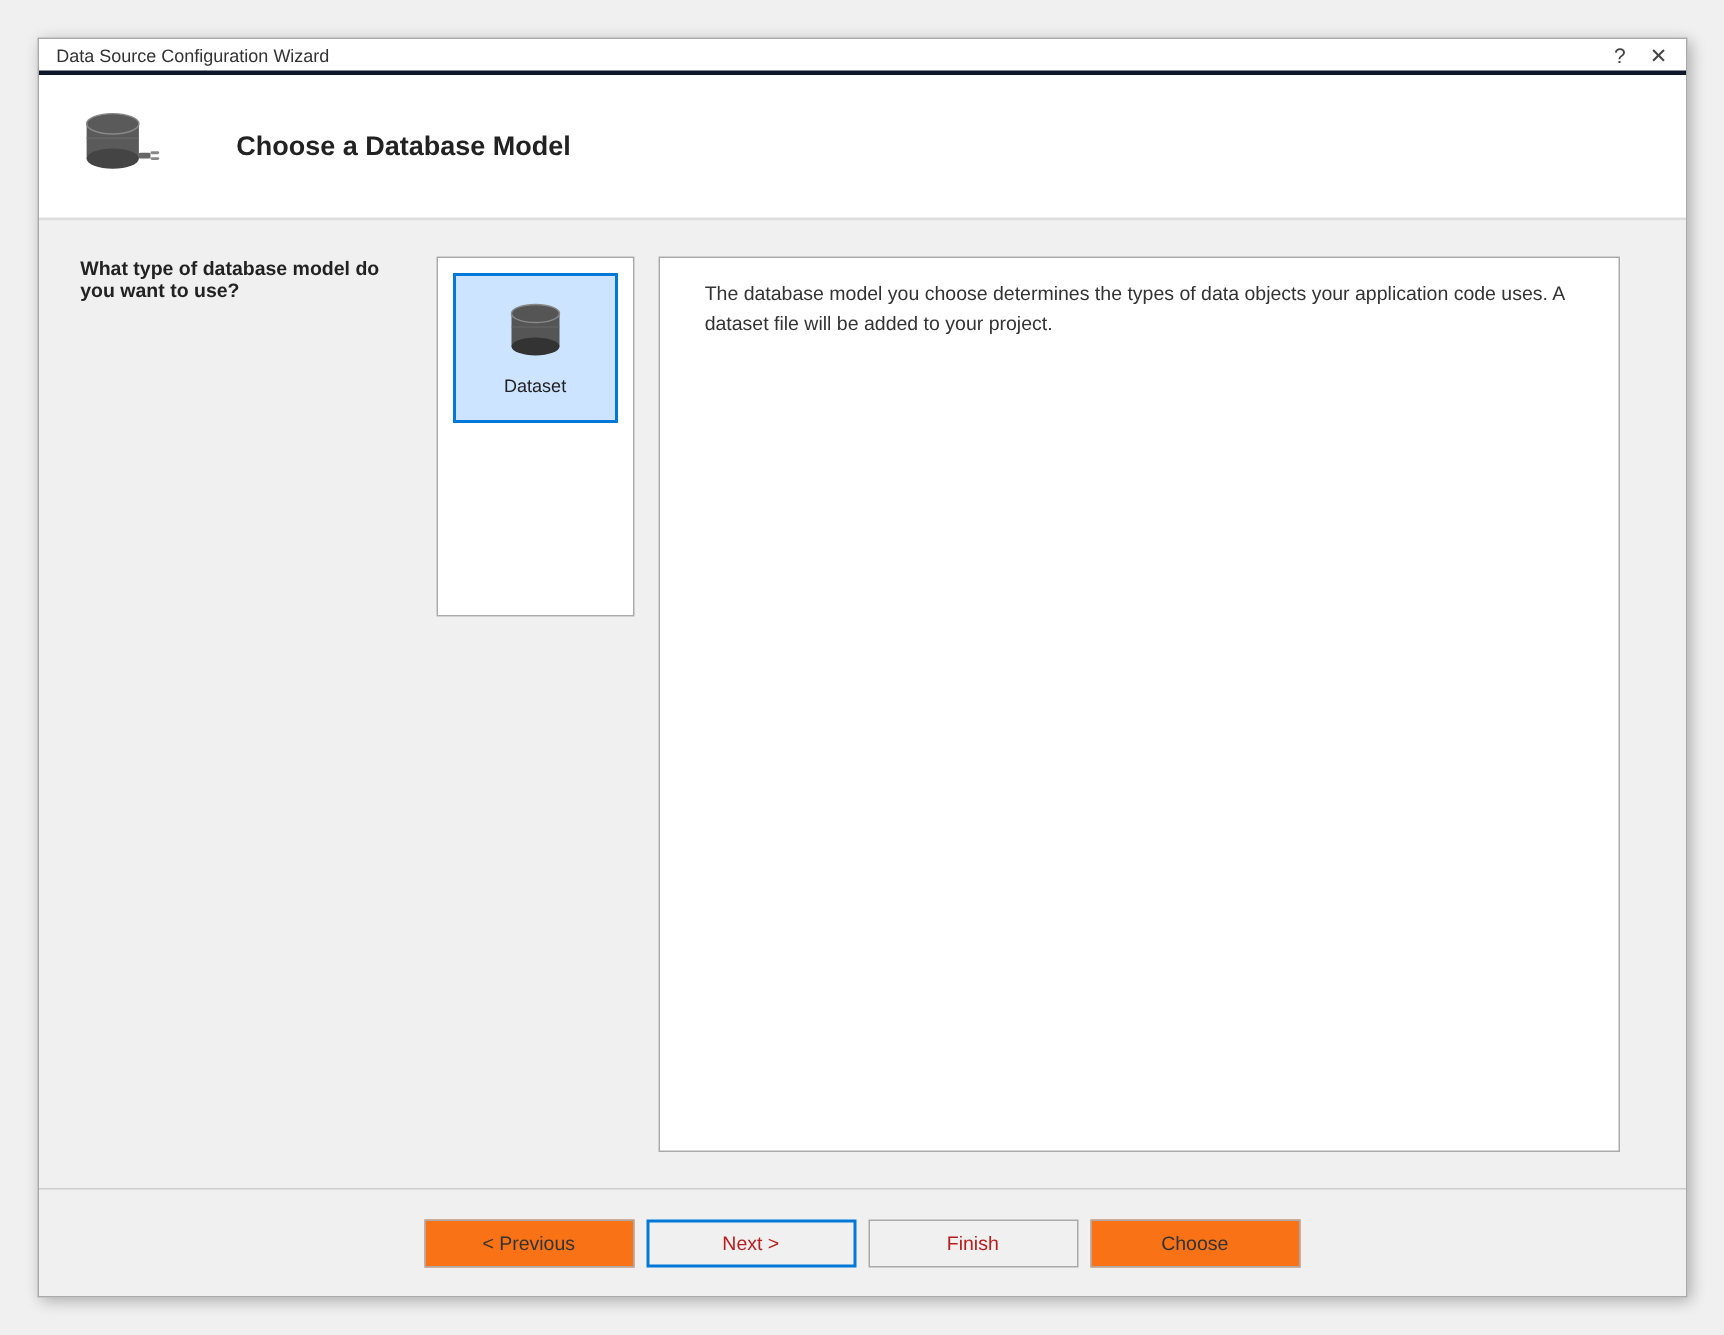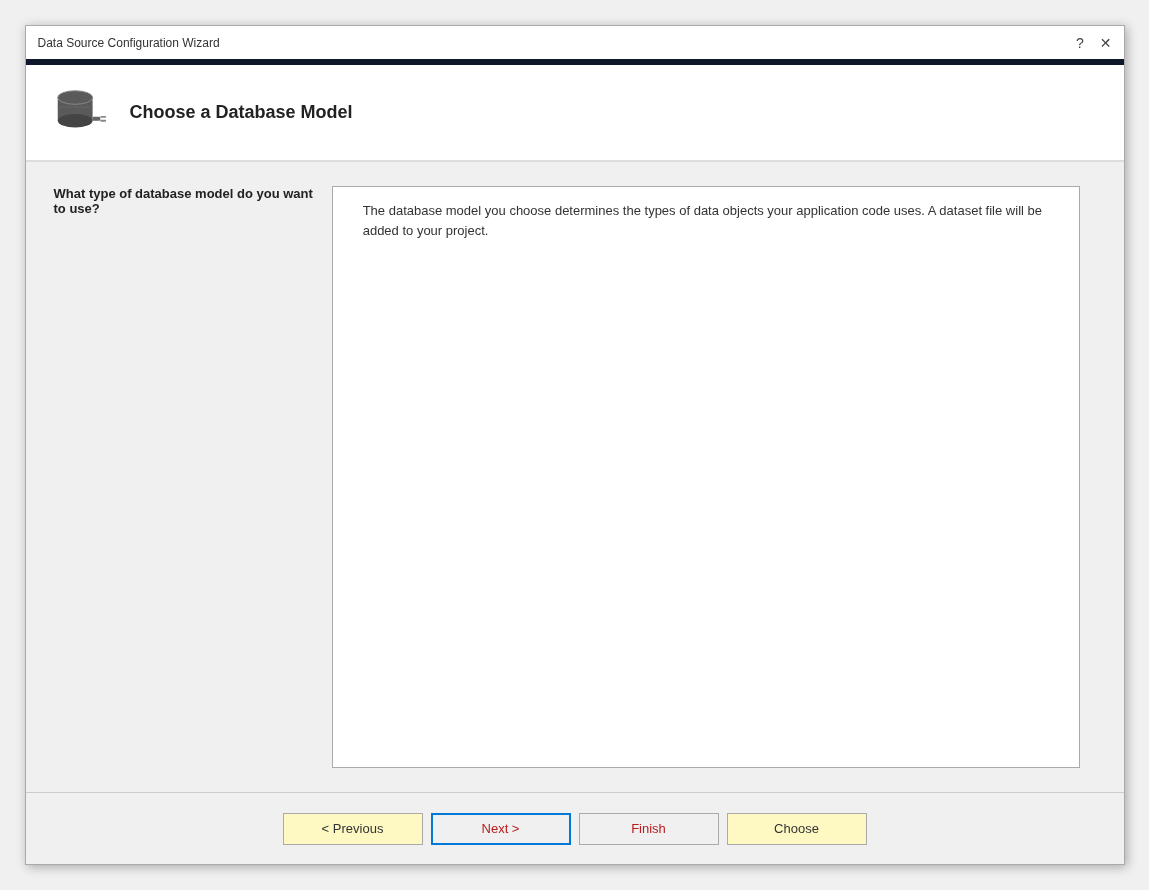--- a/index.html
+++ b/index.html
@@ -29,22 +29,22 @@
       display: flex;
       flex-direction: column;
     }
 
     .title-bar {
       background: #fff;
       padding: 8px 12px;
       display: flex;
       align-items: center;
       justify-content: space-between;
-      border-bottom: 6px solid #0f172a;
-      height: 39px;
+      border-bottom: 3px solid #0f172a;
+      height: 24px;
     }
 
     .title-bar-left {
       display: flex;
       align-items: center;
       gap: 8px;
     }
 
     .title-bar-title {
       font-size: 12px;
@@ -84,20 +84,21 @@
       height: 55px;
       display: flex;
       align-items: center;
       justify-content: center;
     }
 
     .header-title {
       font-size: 18px;
       font-weight: bold;
       color: #222;
+      margin-left: 28px;
     }
 
     .content-area {
       flex: 1;
       padding: 24px 28px;
       background: #f0f0f0;
       display: flex;
       flex-direction: row;
       gap: 16px;
     }
@@ -161,21 +162,21 @@
       align-items: center;
     }
 
     .btn {
       min-width: 140px;
       height: 32px;
       padding: 0 16px;
       font-size: 13px;
       cursor: pointer;
       border: 1px solid #aaa;
-      background: #fef9c3;
+      background: #f97316;
       color: #333;
       font-family: 'Segoe UI', Tahoma, Geneva, Verdana, sans-serif;
     }
 
     .btn-primary {
       border: 2px solid #0078d7;
       background: #f0f0f0;
       color: #b91c1c;
     }
 
@@ -223,20 +224,33 @@
     </div>
     <h2 class="header-title">Choose a Database Model</h2>
   </div>
 
   <div class="content-area">
 
     <div>
       <div class="question-label">What type of database model do you want to use?</div>
     </div>
 
+    <div class="model-selection-box">
+      <div class="model-item">
+
+        <svg width="48" height="44" viewBox="0 0 48 44">
+          <ellipse cx="24" cy="9" rx="16" ry="6" fill="#555"></ellipse>
+          <rect x="8" y="9" width="32" height="22" fill="#555"></rect>
+          <ellipse cx="24" cy="31" rx="16" ry="6" fill="#333"></ellipse>
+          <ellipse cx="24" cy="9" rx="16" ry="6" fill="none" stroke="#888" stroke-width="1"></ellipse>
+          <line x1="8" y1="18" x2="40" y2="18" stroke="#666" stroke-width="0.8"></line>
+        </svg>
+        <span class="model-item-label">Dataset</span>
+      </div>
+    </div>
 
     <div class="description-box">
       <span>The database model you choose determines the types of data objects your application code uses. A dataset file will be added to your project.</span>
     </div>
 
     <div class="spacer"></div>
 
   </div>
 
   <div class="button-bar">

